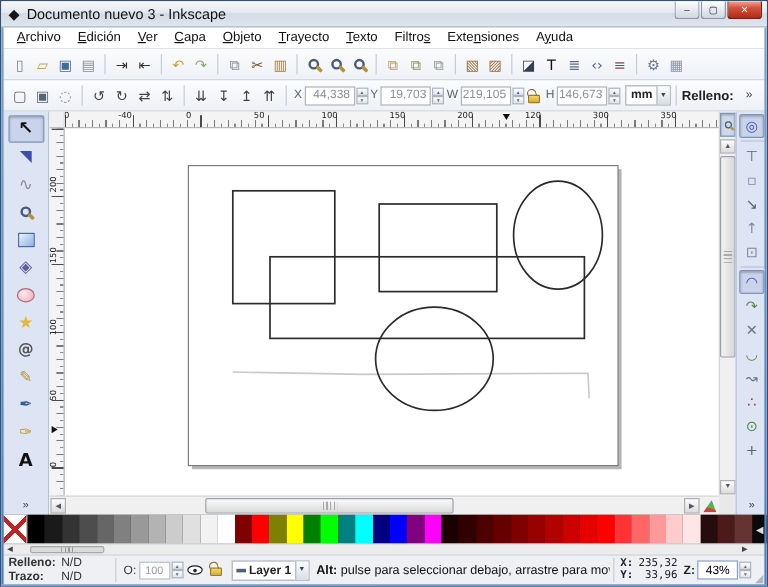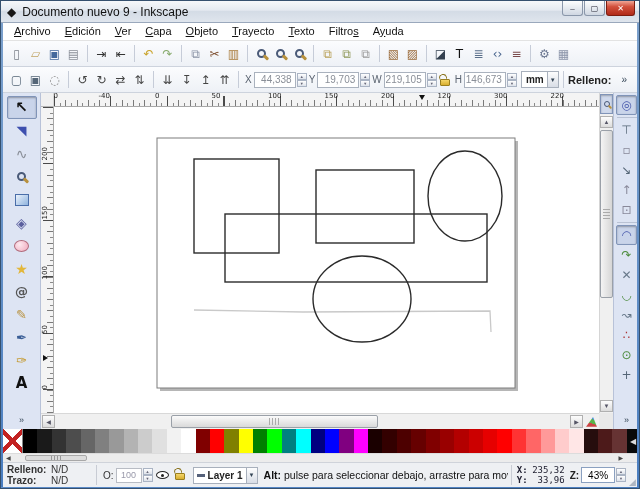--- a/index.html
+++ b/index.html
@@ -116,21 +116,21 @@
   .zin{width:34px;height:16px;font-size:10px;text-align:center;border:1px solid #8aa0c0;background:#fff;font-family:"Liberation Sans",sans-serif}
   .gripico{color:#aeb6c2;font-size:9px;margin-left:3px;align-self:flex-end;line-height:10px}
 </style>
 </head>
 <body>
 
 <div id="win">
 
   <div class="titlebar">
     <span class="applogo">◆</span>
-    <span class="title">Documento nuevo 9 - Inkscape</span>
+    <span class="title">Documento nuevo 3 - Inkscape</span>
     <div class="winbtns">
       <span class="wbtn">
           <span>–</span>
         </span>
       <span class="wbtn">
           <span>▢</span>
         </span>
       <span class="wbtn wclose">
           <span>✕</span>
         </span>
@@ -139,20 +139,21 @@
 
   <div class="menubar">
       <div class="menu-item"><u>A</u>rchivo</div>
       <div class="menu-item"><u>E</u>dición</div>
       <div class="menu-item"><u>V</u>er</div>
       <div class="menu-item"><u>C</u>apa</div>
       <div class="menu-item"><u>O</u>bjeto</div>
       <div class="menu-item"><u>T</u>rayecto</div>
       <div class="menu-item"><u>T</u>exto</div>
       <div class="menu-item">Filtro<u>s</u></div>
+      <div class="menu-item">Exte<u>n</u>siones</div>
       <div class="menu-item">A<u>y</u>uda</div>
     </div>
 
   <div class="tb tb1">
     <div class="iconrow">
         <div class="tbtn">
           <span class="gly" style="color: rgb(122, 127, 136);">▯</span>
         </div>
         <div class="tbtn">
           <span class="gly" style="color: rgb(194, 165, 101);">▱</span>
@@ -369,21 +370,21 @@
     <div class="hmark"></div>
   <span class="hlab" style="left: -12px;">-100</span>
       <span class="hlab" style="left: 44.5px;">-40</span>
       <span class="hlab" style="left: 101px;">0</span>
       <span class="hlab" style="left: 157.5px;">50</span>
       <span class="hlab" style="left: 214px;">100</span>
       <span class="hlab" style="left: 270.5px;">150</span>
       <span class="hlab" style="left: 327px;">200</span>
       <span class="hlab" style="left: 383.5px;">120</span>
       <span class="hlab" style="left: 440px;">300</span>
-      <span class="hlab" style="left: 496.5px;">220</span>
+      <span class="hlab" style="left: 496.5px;">350</span>
     </div>
 
   <div class="vruler">
     <div class="vt1"></div>
       <div class="vt2"></div>
       <div class="vt3"></div>
     <div class="vmark"></div>
   <span class="vlab" style="top: 40px;">200</span>
       <span class="vlab" style="top: 99px;">150</span>
       <span class="vlab" style="top: 159px;">100</span>

